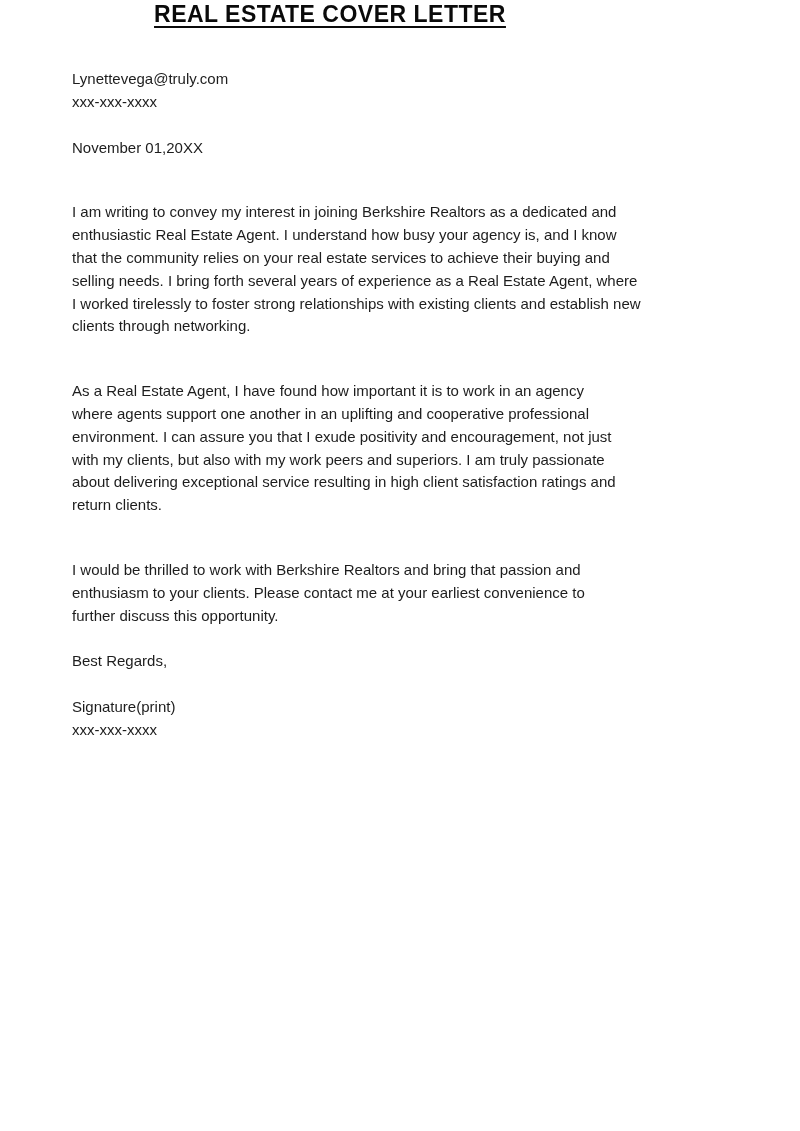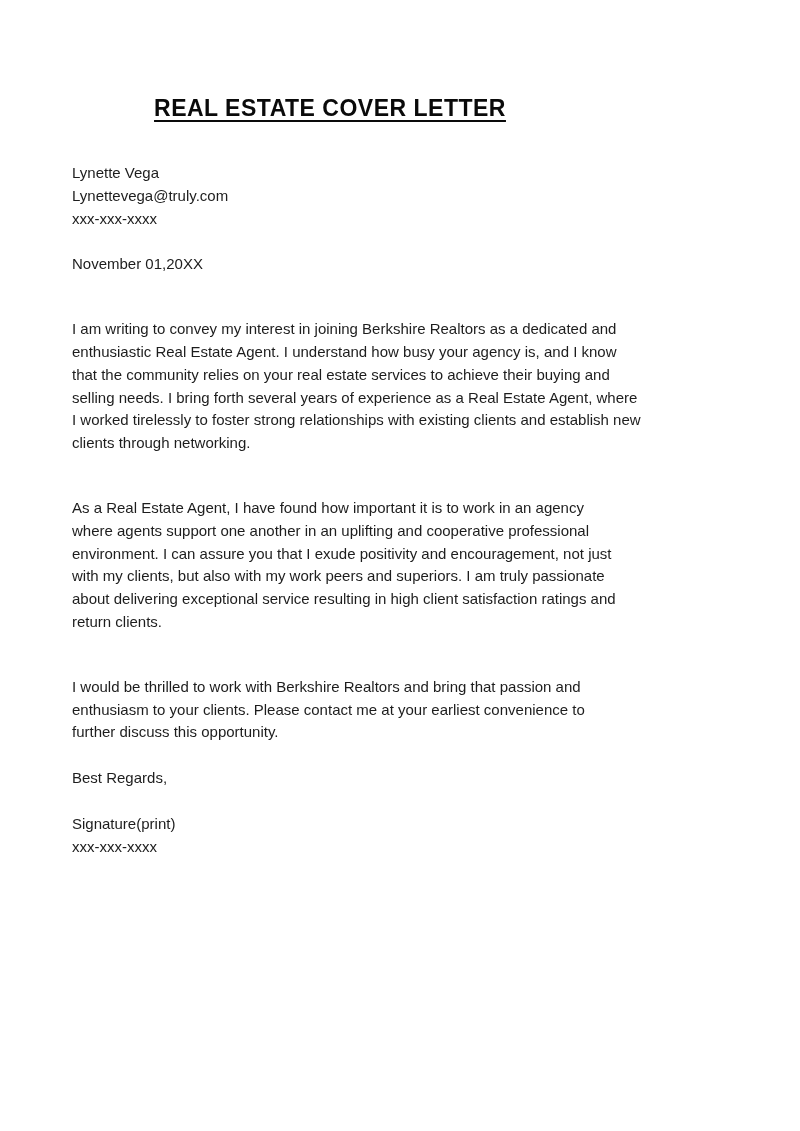--- a/index.html
+++ b/index.html
@@ -9,21 +9,20 @@
   }
   body {
     width: 800px;
     height: 1131px;
     overflow: hidden;
   }
   .doc {
     box-sizing: border-box;
     width: 660px;
     height: 1131px;
-    padding-top: 94px;
     font-family: "Liberation Sans", sans-serif;
     font-size: 15px;
     line-height: 22.8px;
     color: #1d1d1d;
   }
   .doc-title {
     margin: 0 0 40px 0;
     text-align: center;
     font-size: 23px;
     line-height: 28px;
@@ -43,21 +42,20 @@
   }
 </style>
 </head>
 <body>
 
 <div class="doc">
 
   <h1 class="doc-title">REAL ESTATE COVER LETTER</h1>
 
   <div class="block">
-    <div>Lynette Vega</div>
     <div>Lynettevega@truly.com</div>
     <div>xxx-xxx-xxxx</div>
   </div>
 
   <div class="block">November 01,20XX</div>
 
 
   <div class="block pre">I am writing to convey my interest in joining Berkshire Realtors as a dedicated and
 enthusiastic Real Estate Agent. I understand how busy your agency is, and I know
 that the community relies on your real estate services to achieve their buying and

